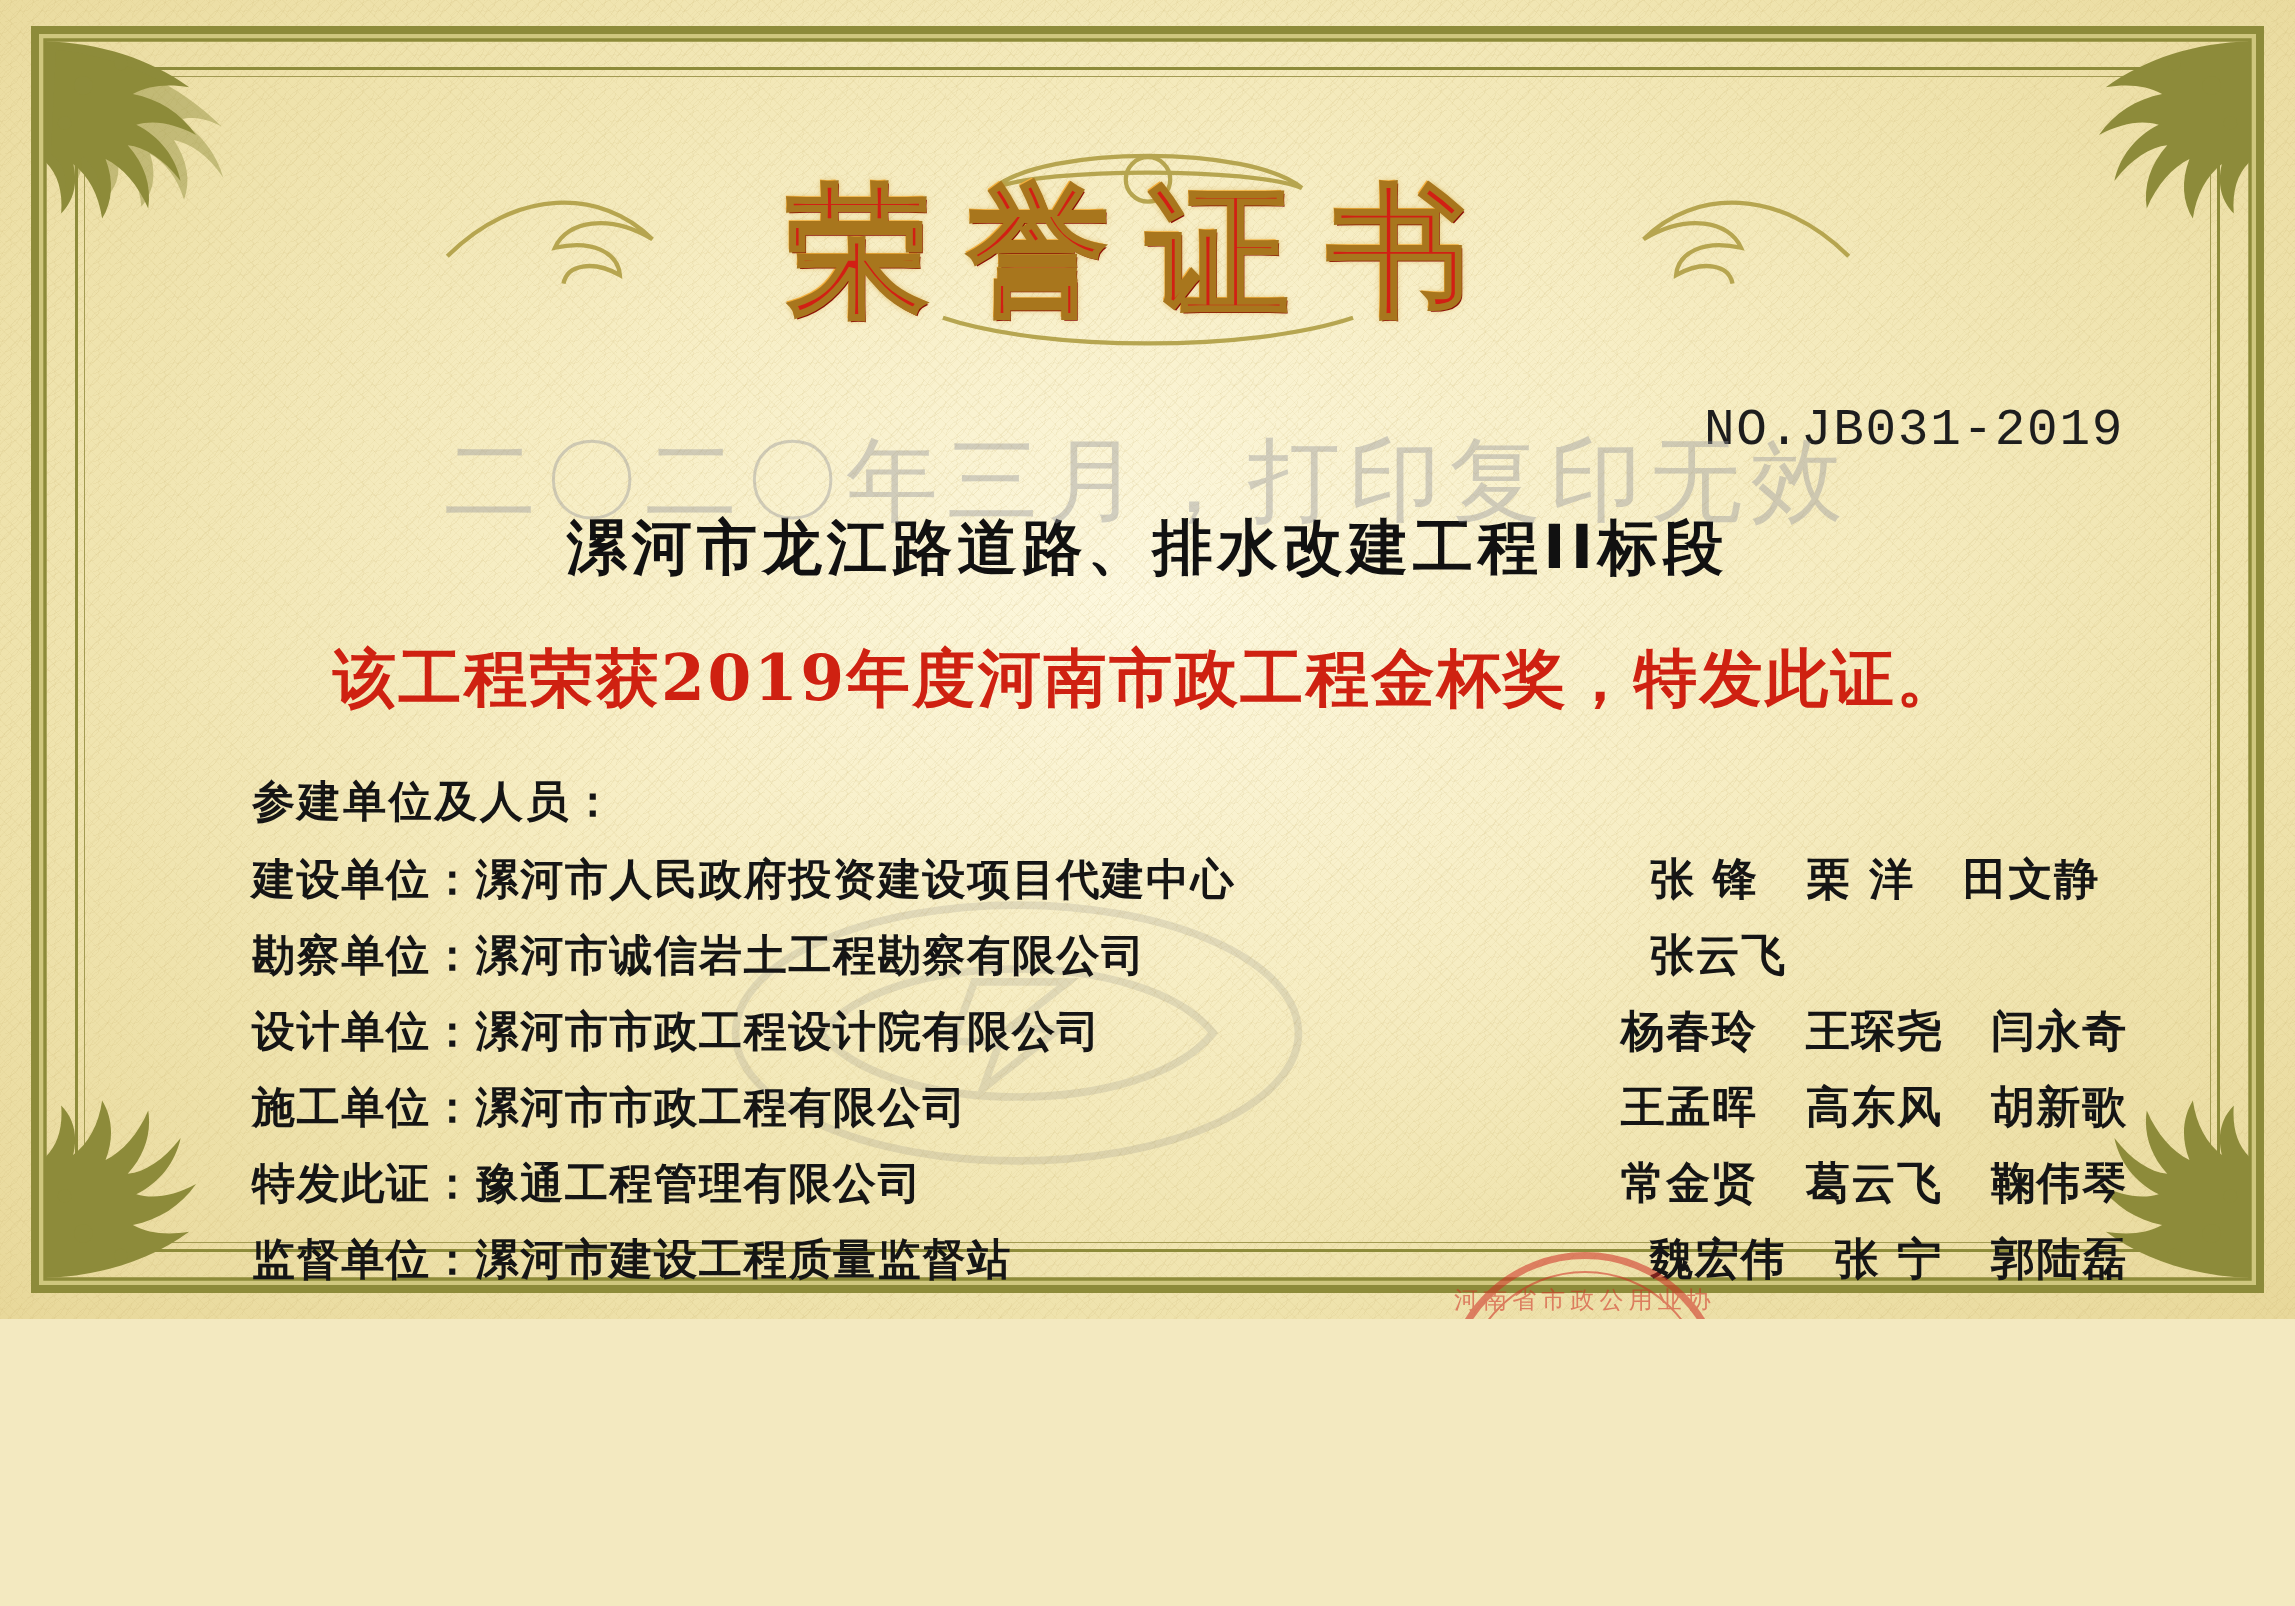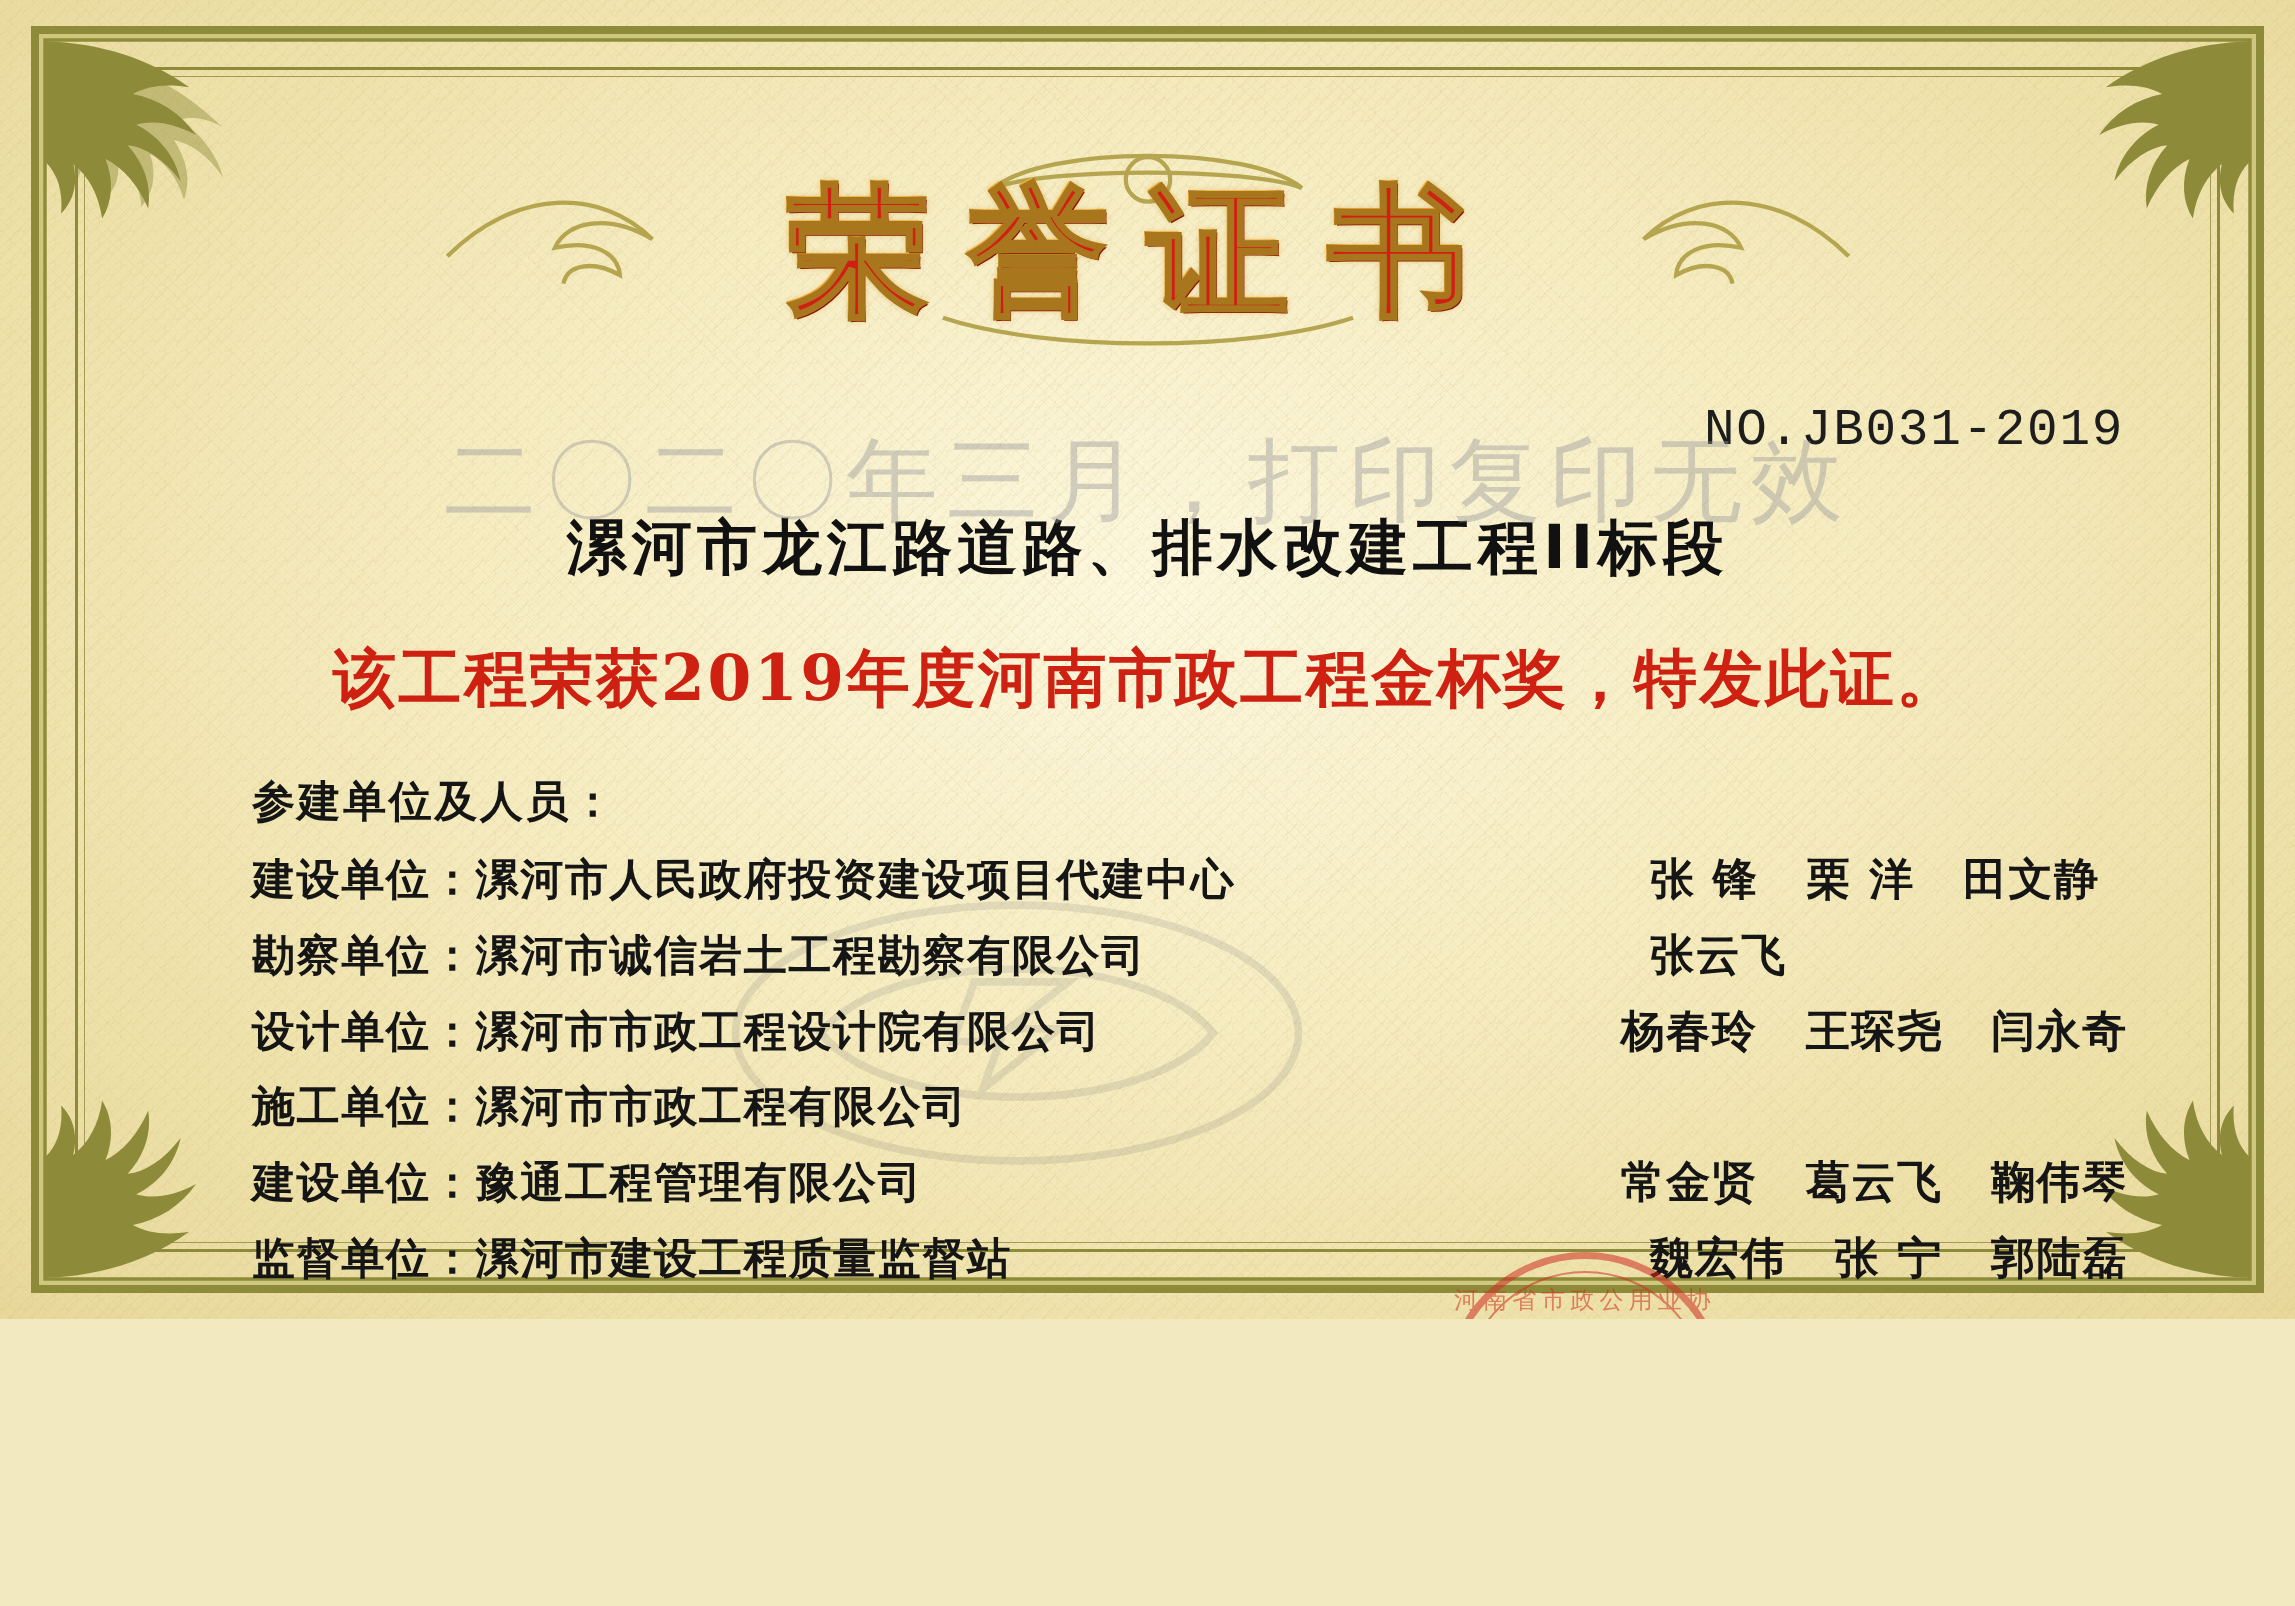--- a/index.html
+++ b/index.html
@@ -292,24 +292,29 @@
       <div class="unit-left">设计单位：漯河市市政工程设计院有限公司</div>
       <div class="unit-people">
         <span>杨春玲</span>
         <span>王琛尧</span>
         <span>闫永奇</span>
       </div>
     </div>
 
     <div class="unit-row">
       <div class="unit-left">施工单位：漯河市市政工程有限公司</div>
-    </div>
-
-    <div class="unit-row">
-      <div class="unit-left">建设单位：豫通工程管理有限公司</div>
+      <div class="unit-people">
+        <span>王孟晖</span>
+        <span>高东风</span>
+        <span>胡新歌</span>
+      </div>
+    </div>
+
+    <div class="unit-row">
+      <div class="unit-left">特发此证：豫通工程管理有限公司</div>
       <div class="unit-people">
         <span>常金贤</span>
         <span>葛云飞</span>
         <span>鞠伟琴</span>
       </div>
     </div>
 
     <div class="unit-row">
       <div class="unit-left">监督单位：漯河市建设工程质量监督站</div>
       <div class="unit-people">

